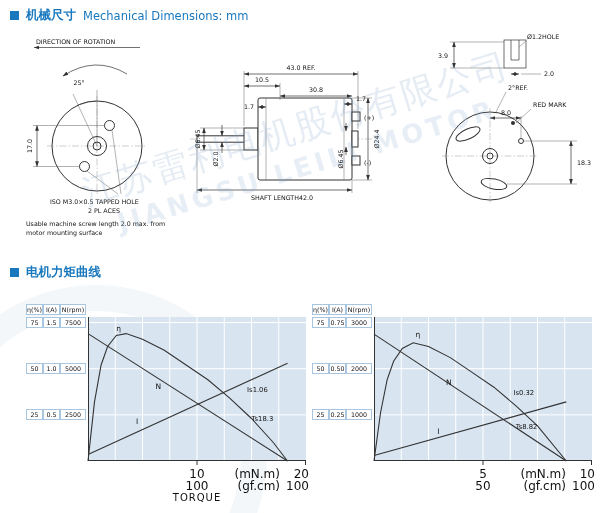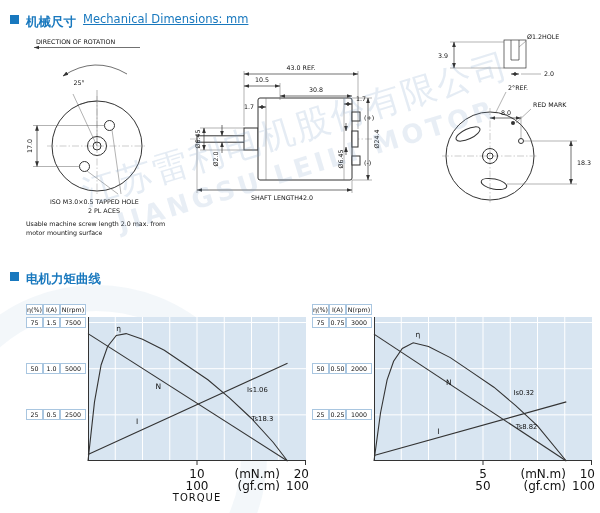--- a/index.html
+++ b/index.html
@@ -1,21 +1,21 @@
 <!DOCTYPE html>
 <html style="--accent: #1878be;"><head>
 <meta charset="utf-8">
 <style>
   html,body{margin:0;padding:0;background:#fff;}
   .page{position:relative;width:600px;height:513px;background:#fff;overflow:hidden;
         font-family:"DejaVu Sans","Liberation Sans",sans-serif;color:#111;}
   .sec-header{position:absolute;display:flex;align-items:center;gap:7px;z-index:2;}
   .bullet{width:9px;height:9px;background:var(--accent,#1878be);flex:0 0 auto;}
-  .sec-header .cn{font-weight:bold;font-size:12.5px;color:var(--accent,#1878be);margin-top:7px;}
-  .sec-header .en{font-size:11.5px;color:var(--accent,#1878be);text-decoration:underline;}
+  .sec-header .cn{font-weight:bold;font-size:12.5px;color:var(--accent,#1878be);}
+  .sec-header .en{font-size:11.5px;color:var(--accent,#1878be);}
   
   .watermark{position:absolute;left:0;top:105px;width:600px;text-align:center;
              transform:rotate(-17deg);pointer-events:none;z-index:4;}
   .wm-cn{font-size:35px;color:rgba(125,160,200,0.20);letter-spacing:2px;white-space:nowrap;}
   .wm-en{font-size:26px;font-weight:bold;color:rgba(125,160,200,0.18);letter-spacing:4px;white-space:nowrap;}
   .swoosh{position:absolute;left:-75px;top:285px;width:290px;height:290px;border:26px solid rgba(140,175,210,0.10);
           border-radius:50%;pointer-events:none;z-index:0;}
   
   svg.mech{position:absolute;left:0;top:28px;z-index:1;}
   svg text{font-family:"DejaVu Sans","Liberation Sans",sans-serif;}

